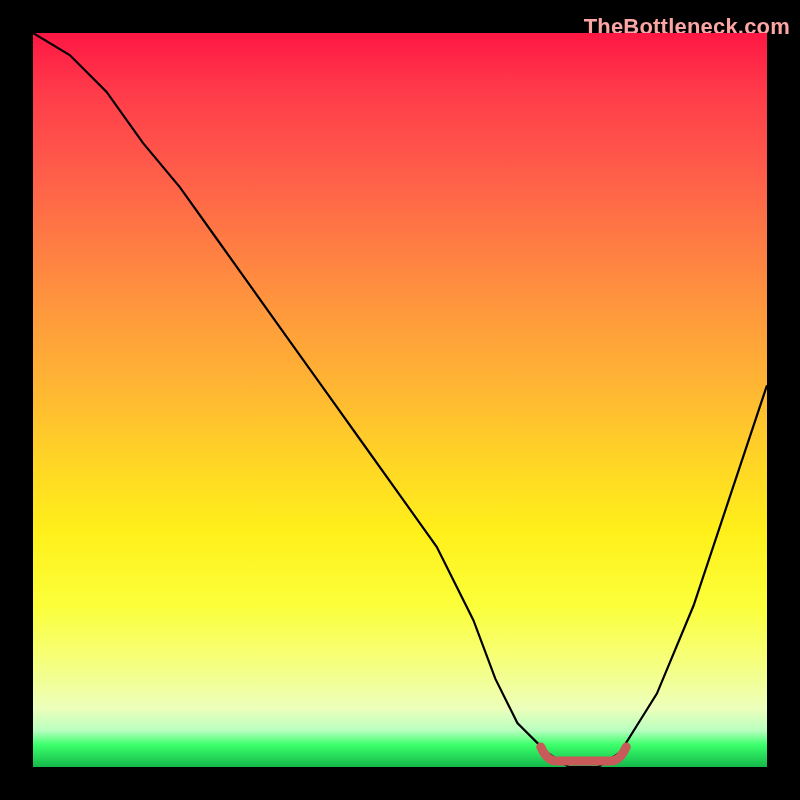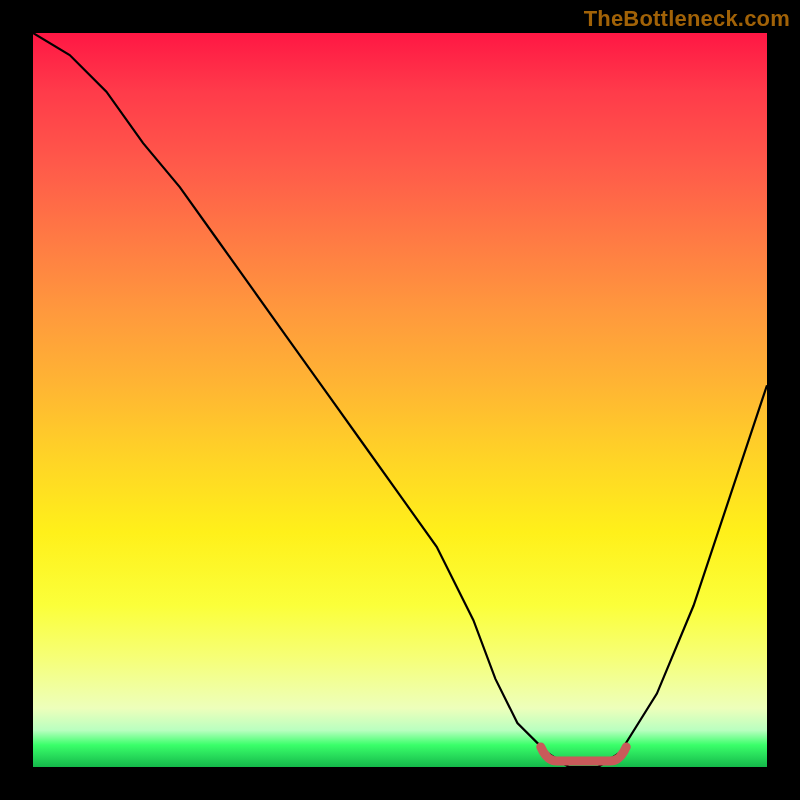--- a/index.html
+++ b/index.html
@@ -36,23 +36,23 @@
       #fbff3a 78%,
       #f6ff76 85%,
       #edffbb 92%,
       #b9ffc0 95%,
       #3aff6a 97%,
       #14b84a 100%
     );
   }
   .watermark {
     position: absolute;
-    top: 6px;
+    top: 14px;
     right: 10px;
-    color: #a16207;
+    color: #fca5a5;
     font-size: 22px;
     font-weight: 600;
     letter-spacing: 0.2px;
     user-select: none;
   }
   svg.curve {
     position: absolute;
     left: 0;
     top: 0;
     width: 734px;

